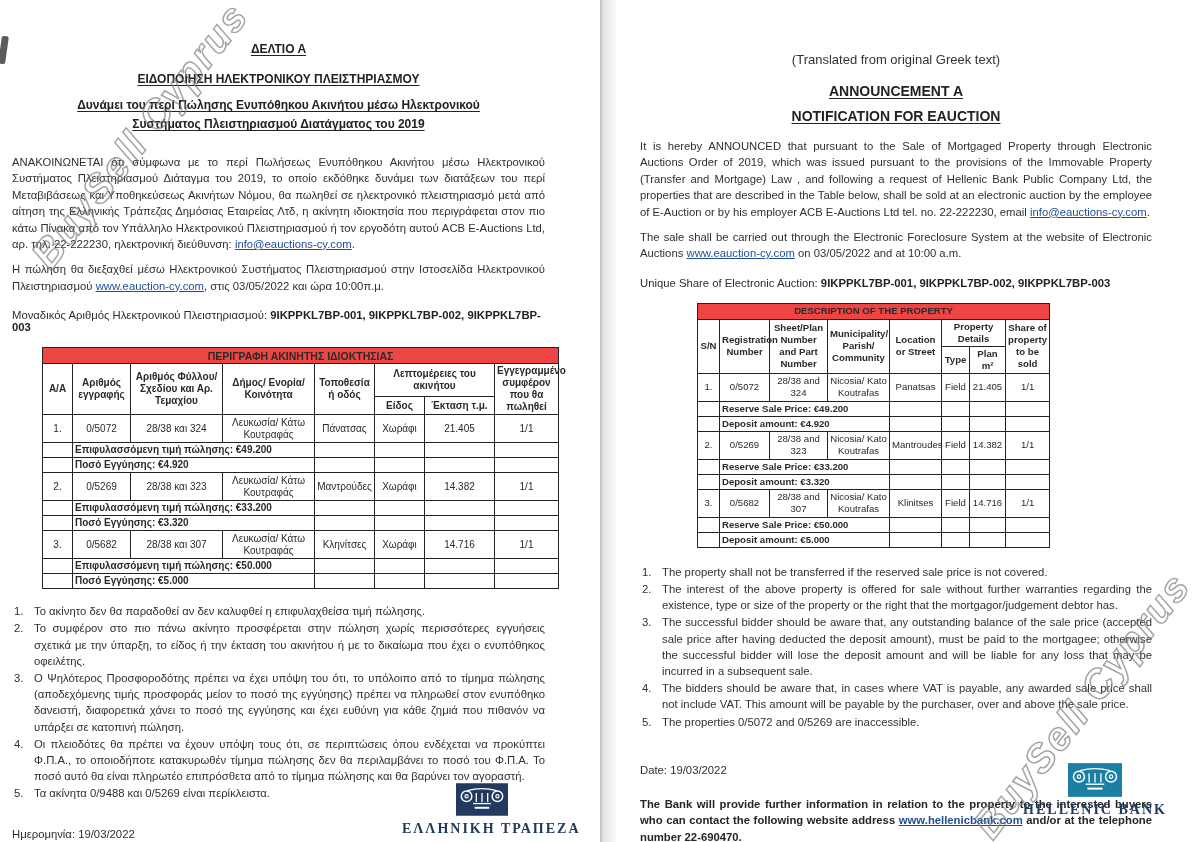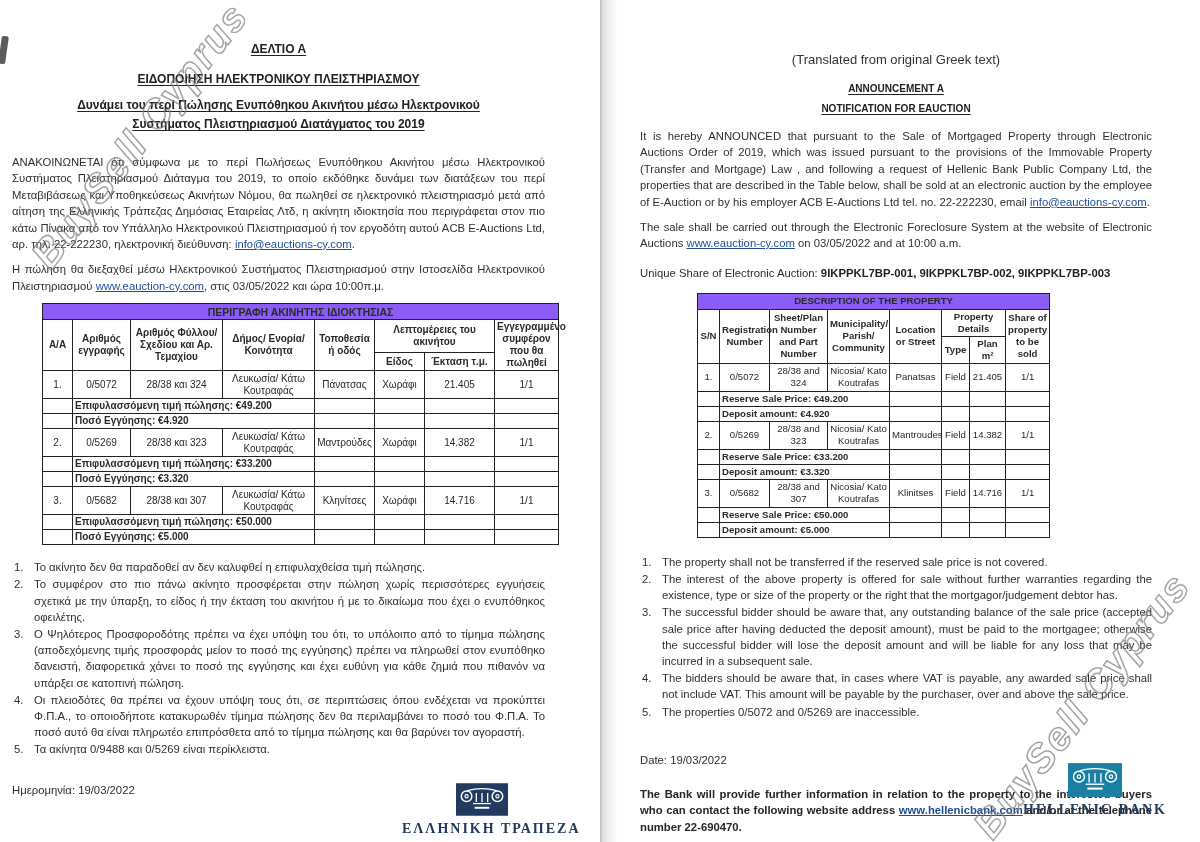--- a/index.html
+++ b/index.html
@@ -13,32 +13,32 @@
     background:linear-gradient(to right, rgba(0,0,0,.12), rgba(0,0,0,0)); pointer-events:none; }
   .artifact { position:absolute; left:0; top:36px; width:7px; height:28px;
     background:#3f3f3f; border-radius:2px; transform:rotate(8deg); opacity:.85; }
 
   .ctr { text-align:center; }
   .h-u { font-weight:700; text-decoration:underline; text-underline-offset:2px; font-size:12px; color:#222; }
   .page.left .h1 { margin-bottom:16px; }
   .page.left .h2 { margin-bottom:10px; }
   .page.left .h3 { margin:0 30px 20px 30px; line-height:19px; }
   .page.right .trans { font-size:13px; margin-bottom:16px; color:#333; }
-  .page.right .h-u { margin-bottom:9px; font-size:10px; }
+  .page.right .h-u { margin-bottom:9px; font-size:14px; }
   .page.right .h3r { margin-bottom:16px; }
 
   .para { font-size:11.3px; line-height:16.4px; text-align:justify; margin-bottom:9px; color:#303030; }
   .doclink { color:#1f4e96; text-decoration:underline; cursor:pointer; }
   .unique { font-size:11.3px; margin:15px 0 14px 0; }
   .unique b { color:#222; }
 
   table.prop { border-collapse:collapse; table-layout:fixed; }
   table.prop th, table.prop td { border:1px solid #222; font-size:10px; line-height:12px;
     text-align:center; vertical-align:middle; padding:1px 2px; color:#2a2a2a; }
-  table.prop .ttl { background:#8b5cf6; font-weight:700; font-size:10.5px; height:16px; }
+  table.prop .ttl { background:#ef4444; font-weight:700; font-size:10.5px; height:16px; }
   table.prop th { font-weight:700; }
   table.prop tr.main td { height:28px; font-size:10px; }
   table.prop tr.sub td { height:15px; text-align:left; font-weight:700; }
   .tbl-left  { width:516px; margin-left:30px; margin-bottom:14px; }
   .tbl-right { width:352px; margin-left:57px; margin-bottom:16px; }
   .tbl-right th, .tbl-right td { font-size:9.6px !important; }
 
   .numlist { margin:0 0 0 0; }
   .li { position:relative; padding-left:22px; font-size:11.3px; line-height:16.2px;
     text-align:justify; margin-bottom:1px; color:#303030; }
@@ -71,20 +71,21 @@
     <div class="watermark wm-left">BuySell Cyprus</div>
 
     <div class="ctr h-u h1">ΔΕΛΤΙΟ Α</div>
     <div class="ctr h-u h2">ΕΙΔΟΠΟΙΗΣΗ ΗΛΕΚΤΡΟΝΙΚΟΥ ΠΛΕΙΣΤΗΡΙΑΣΜΟΥ</div>
     <div class="ctr h-u h3">Δυνάμει του περί Πώλησης Ενυπόθηκου Ακινήτου μέσω Ηλεκτρονικού Συστήματος Πλειστηριασμού Διατάγματος του 2019</div>
 
     <p class="para" style="margin-top:18px"><span>ΑΝΑΚΟΙΝΩΝΕΤΑΙ ότι σύμφωνα με το περί Πωλήσεως Ενυπόθηκου Ακινήτου μέσω Ηλεκτρονικού Συστήματος  Πλειστηριασμού Διάταγμα του 2019, το οποίο εκδόθηκε δυνάμει των διατάξεων του περί Μεταβιβάσεως και Υποθηκεύσεως Ακινήτων Νόμου, θα πωληθεί σε ηλεκτρονικό πλειστηριασμό μετά από αίτηση της Ελληνικής Τράπεζας Δημόσιας Εταιρείας Λτδ, η ακίνητη ιδιοκτησία που περιγράφεται στον πιο κάτω Πίνακα από τον Υπάλληλο Ηλεκτρονικού Πλειστηριασμού ή τον εργοδότη αυτού ACB E-Auctions Ltd, αρ. τηλ. 22-222230, ηλεκτρονική διεύθυνση: </span><a class="doclink">info@eauctions-cy.com</a><span>.</span></p>
 
     <p class="para"><span>Η πώληση θα διεξαχθεί μέσω Ηλεκτρονικού Συστήματος Πλειστηριασμού στην Ιστοσελίδα Ηλεκτρονικού Πλειστηριασμού </span><a class="doclink">www.eauction-cy.com</a><span>, στις 03/05/2022 και ώρα 10:00π.μ.</span></p>
 
+    <p class="unique"><span>Μοναδικός Αριθμός Ηλεκτρονικού Πλειστηριασμού: </span><b>9IKPPKL7BP-001, 9IKPPKL7BP-002, 9IKPPKL7BP-003</b></p>
 
     <table class="prop tbl-left">
       <colgroup>
           <col style="width:30px">
           <col style="width:58px">
           <col style="width:92px">
           <col style="width:92px">
           <col style="width:60px">
           <col style="width:50px">
           <col style="width:70px">

